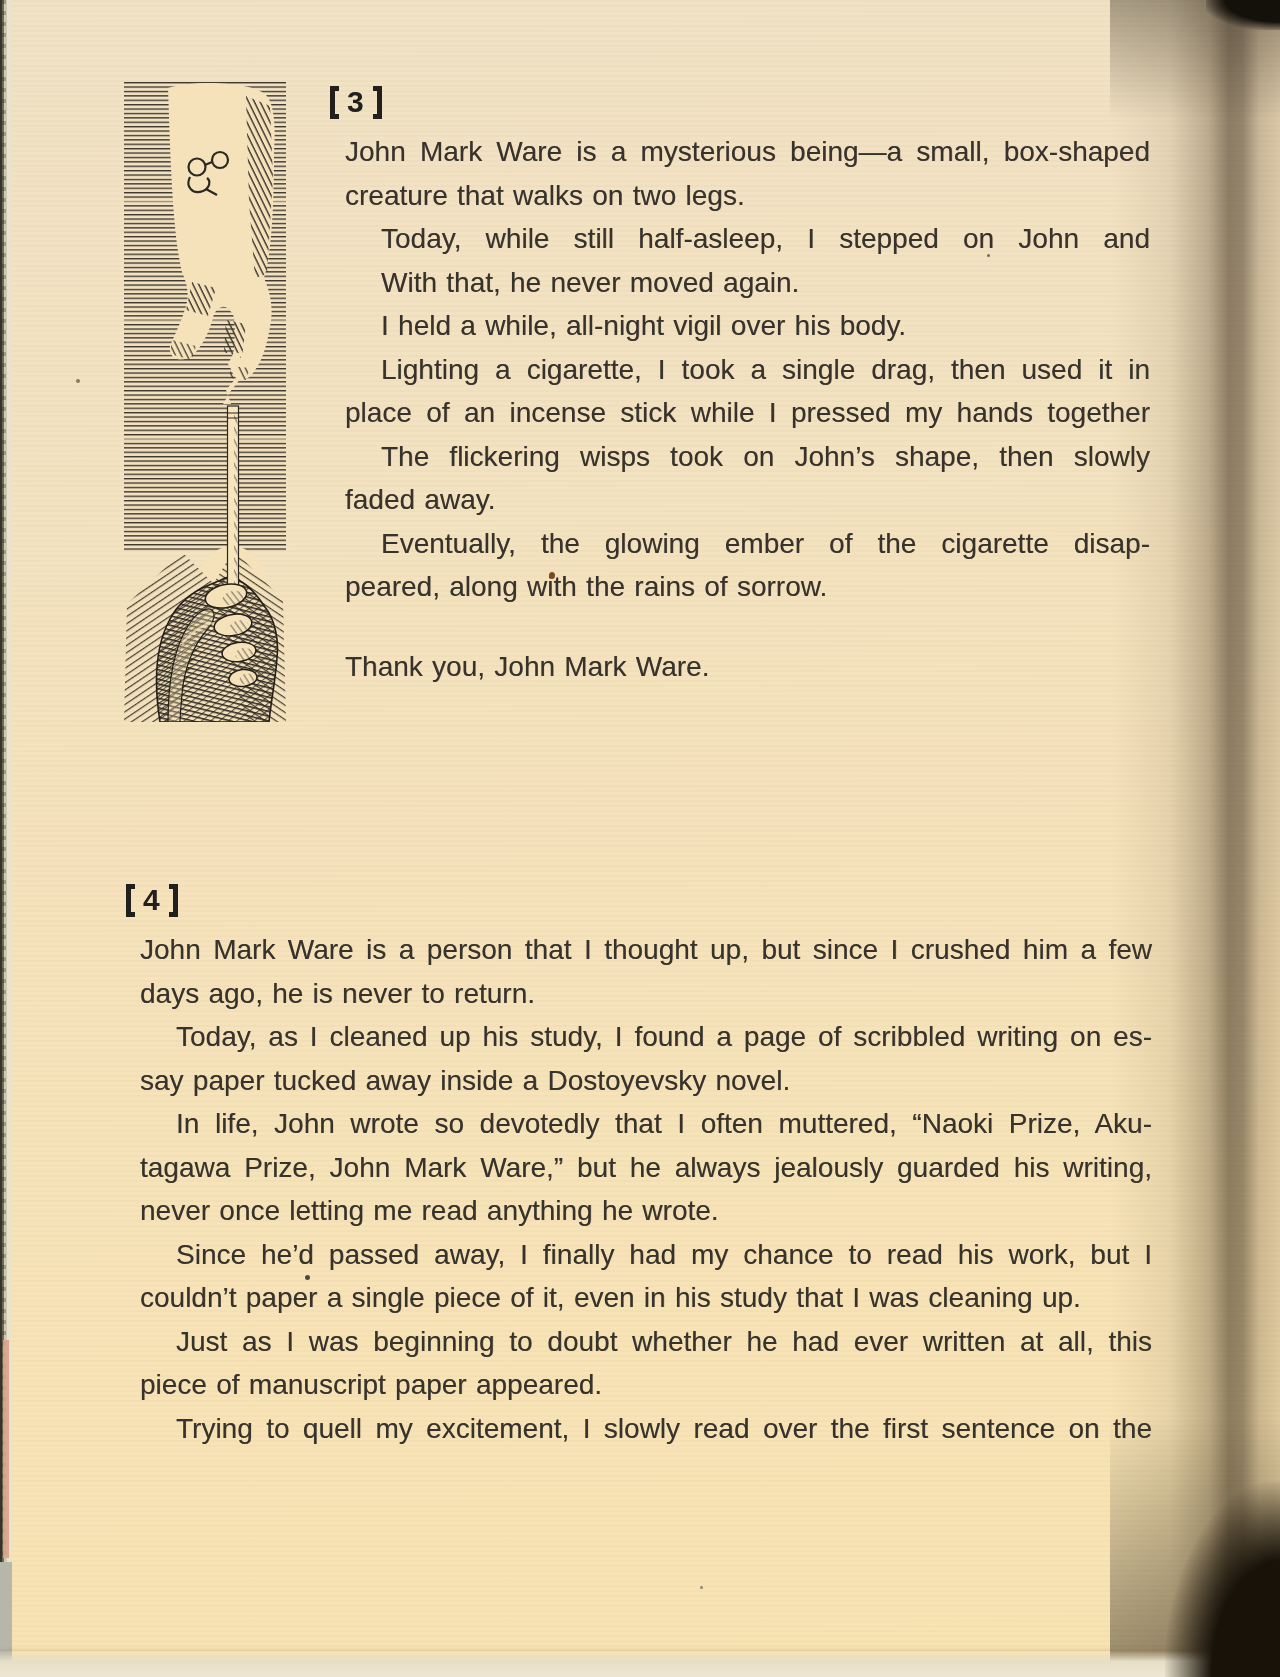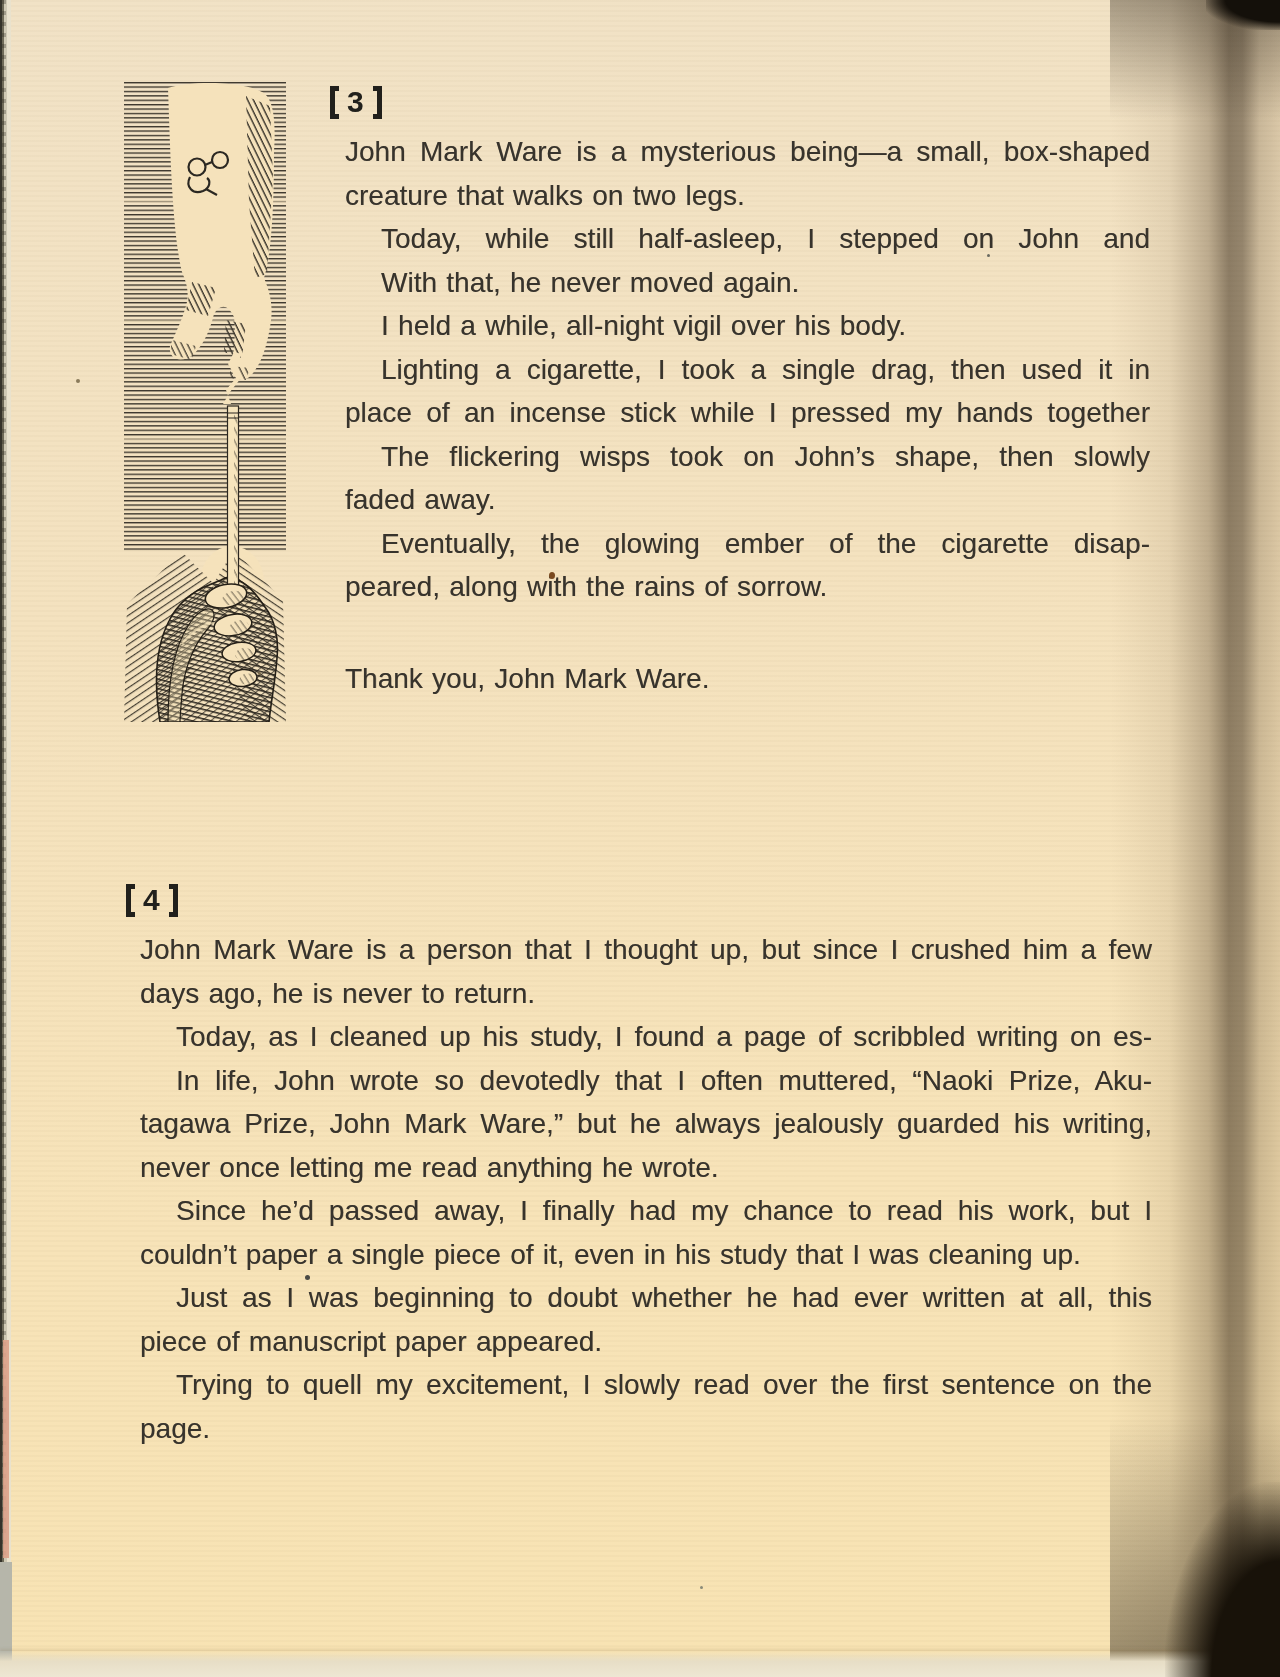--- a/index.html
+++ b/index.html
@@ -42,21 +42,21 @@
   
   .bodytext{
     font-size:28px;line-height:43.5px;color:#37332c;
     word-spacing:1.5px;
     text-shadow:0.3px 0.3px 0.3px rgba(55,51,44,0.45);
   }
   .para{margin:0;}
   .line{display:block;}
   .line.fill{text-align:justify;text-align-last:justify;}
   .line.ind{text-indent:36px;}
-  .para.closing{margin-top:48px;}
+  .para.closing{margin-top:36px;}
 
   
   .left-edge{
     position:absolute;left:0;top:0;bottom:0;width:15px;z-index:5;
     background:linear-gradient(to right,#35332a 0 2px,#6e6a58 2px 4px,#cfc9b4 4px 7px,#e9e2cd 7px 11px,rgba(233,226,205,0) 11px);
   }
   .left-edge .seg{position:absolute;}
   .seg.salmon{left:3px;width:6px;top:1340px;height:218px;background:#dca28a;opacity:.9;}
   .seg.grayblue{left:0;width:12px;top:1562px;bottom:0;background:#b6b6aa;}
   .seg.dashes{left:2px;width:4px;top:0;bottom:0;opacity:.5;
@@ -220,37 +220,37 @@
         <span class="num">4</span>
         <span class="bracket r"></span>
       </h2>
       <div class="bodytext sec-body sec4-body">
           <p class="para">
             <span class="line fill">John Mark Ware is a person that I thought up, but since I crushed him a few</span>
             <span class="line">days ago, he is never to return.</span>
           </p>
           <p class="para">
             <span class="line fill ind">Today, as I cleaned up his study, I found a page of scribbled writing on es-</span>
+            <span class="line">say paper tucked away inside a Dostoyevsky novel.</span>
           </p>
           <p class="para">
             <span class="line fill ind">In life, John wrote so devotedly that I often muttered, “Naoki Prize, Aku-</span>
             <span class="line fill">tagawa Prize, John Mark Ware,” but he always jealously guarded his writing,</span>
             <span class="line">never once letting me read anything he wrote.</span>
           </p>
           <p class="para">
             <span class="line fill ind">Since he’d passed away, I finally had my chance to read his work, but I</span>
             <span class="line">couldn’t paper a single piece of it, even in his study that I was cleaning up.</span>
           </p>
           <p class="para">
             <span class="line fill ind">Just as I was beginning to doubt whether he had ever written at all, this</span>
             <span class="line">piece of manuscript paper appeared.</span>
           </p>
           <p class="para">
             <span class="line fill ind">Trying to quell my excitement, I slowly read over the first sentence on the</span>
-            <span class="line">page.</span>
           </p>
         </div>
     </div>
   </div>
 
   <div class="speck" style="left:549px;top:572px;width:6px;height:7px;background:#7a4a20;"></div>
   <div class="speck" style="left:305px;top:1275px;width:5px;height:5px;background:#4a4a44;"></div>
   <div class="speck" style="left:76px;top:379px;width:4px;height:4px;background:#8a7a5a;"></div>
   <div class="speck" style="left:987px;top:254px;width:3px;height:3px;background:#6a6a60;"></div>
   <div class="speck" style="left:258px;top:672px;width:3px;height:3px;background:#7a6a4c;"></div>

